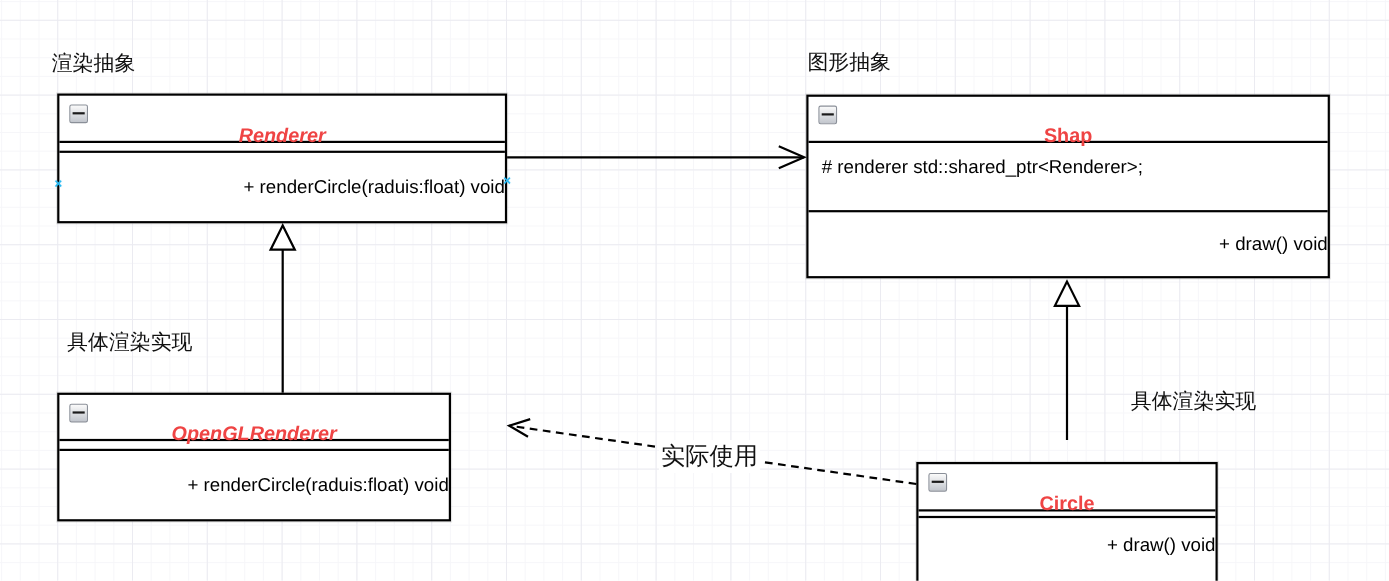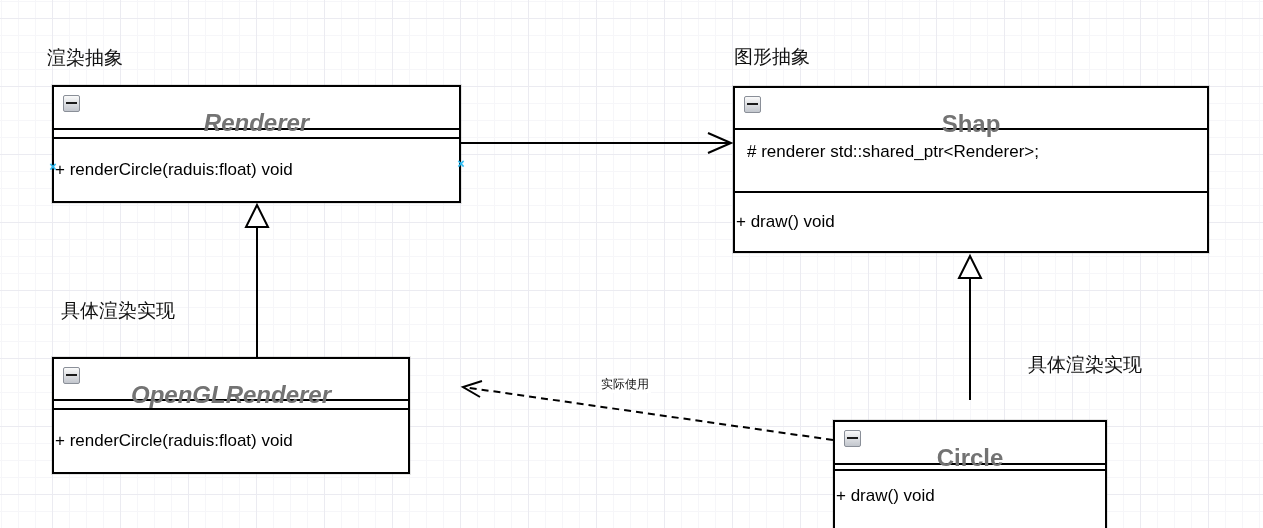--- a/index.html
+++ b/index.html
@@ -24,34 +24,34 @@
   .uml-class{
     position:absolute;box-sizing:border-box;
     border:2px solid #000;background:#fff;
     box-shadow:0 0 0 1px rgba(160,160,160,.28);
     z-index:2;
   }
   .uml-header{
     position:relative;display:flex;align-items:center;justify-content:center;
     border-bottom:2px solid #000;
   }
-  .uml-title{font-weight:bold;font-size:24px;color:#737373;margin-top:31px;}
+  .uml-title{font-weight:bold;font-size:18px;color:#ef4444;margin-top:31px;}
   .abstract .uml-title{font-style:italic;}
   .collapse-btn{
     position:absolute;left:9px;top:8px;width:15px;height:15px;
     border:1px solid #8a8f98;border-radius:2px;
     background:linear-gradient(#fafafa,#c2c6cd);
     cursor:pointer;
   }
   .collapse-btn::after{
     content:"";position:absolute;left:2px;right:2px;top:6px;height:2px;background:#1b1b1b;
   }
   .uml-attrs{border-bottom:2px solid #000;box-sizing:border-box;}
   .uml-attrs.filled{padding:12px 0 13px 12px;}
-  .uml-methods{display:flex;flex-direction:column;justify-content:center;padding-left:1px;}
+  .uml-methods{display:flex;flex-direction:column;justify-content:center;padding-left:1px;align-items:flex-end;}
   .member{font-size:17px;color:#000;white-space:nowrap;}
 
   
   #cls-renderer{left:52px;top:85px;width:409px;height:118px;}
   #cls-renderer .uml-header{height:41px;}
   #cls-renderer .uml-attrs{height:9px;}
   #cls-renderer .uml-methods{height:62px;}
 
   #cls-shap{left:733px;top:86px;width:476px;height:167px;}
   #cls-shap .uml-header{height:40px;}
@@ -72,22 +72,22 @@
   .annotation{
     position:absolute;font-size:19px;color:#111;white-space:nowrap;z-index:3;
   }
   #ann-render-abs{left:47px;top:45px;}
   #ann-shape-abs{left:734px;top:44px;}
   #ann-concrete-render{left:61px;top:298px;}
   #ann-concrete-shape{left:1028px;top:352px;}
 
   
   #edge-label{
-    position:absolute;left:599px;top:376px;
-    font-size:12px;color:#111;background:#fff;padding:0 2px;
+    position:absolute;left:599px;top:400px;
+    font-size:22px;color:#111;background:#fff;padding:0 2px;
     white-space:nowrap;z-index:4;
   }
 
   
   #connectors{position:absolute;left:0;top:0;z-index:3;pointer-events:none;}
 
   
   .conn-point{
     position:absolute;z-index:5;color:#2ab9f1;font-size:12px;font-weight:bold;
     line-height:1;transform:translate(-50%,-50%);

